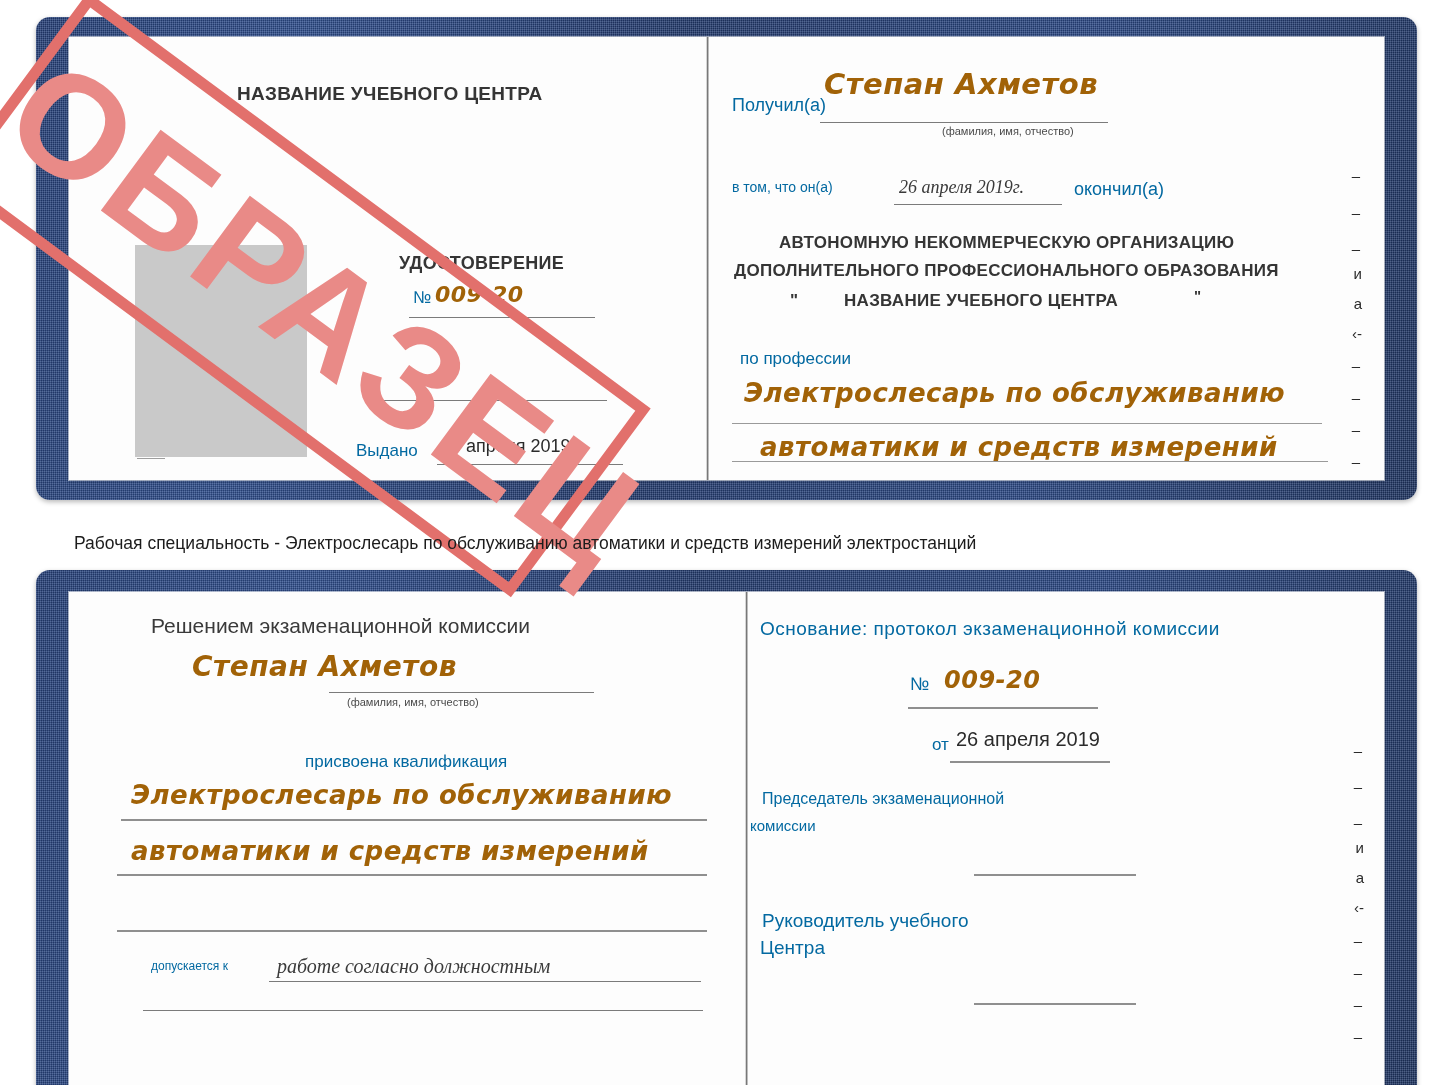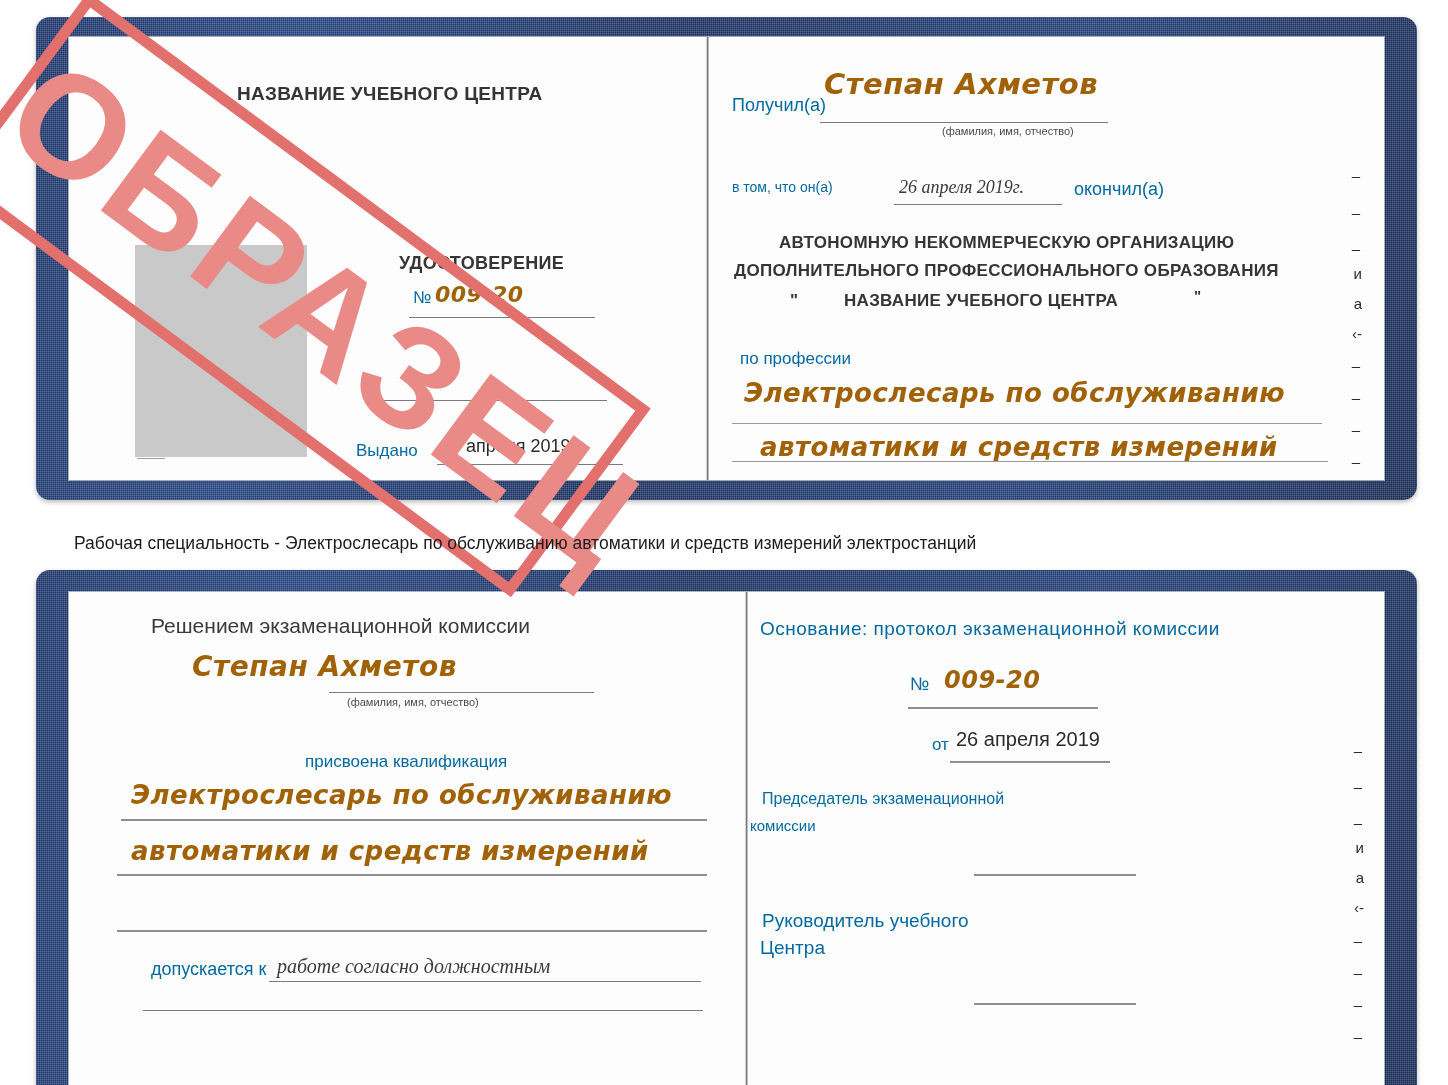--- a/index.html
+++ b/index.html
@@ -184,21 +184,21 @@
         <div class="t" style="left:236px;top:160px;font-size:17px;">присвоена квалификация</div>
 
         <div class="t hand" style="left:62px;top:188px;font-size:26px;">Электрослесарь по обслуживанию</div>
         <div class="rule thick" style="left:52px;top:227px;width:586px;"></div>
 
         <div class="t hand" style="left:62px;top:244px;font-size:26px;">автоматики и средств измерений</div>
         <div class="rule thick" style="left:48px;top:282px;width:590px;"></div>
 
         <div class="rule thick" style="left:48px;top:338px;width:590px;"></div>
 
-        <div class="t" style="left:82px;top:367px;font-size:18px;">допускается к</div>
+        <div class="t" style="left:82px;top:367px;font-size:12px;">допускается к</div>
         <div class="t ital" style="left:208px;top:363px;font-size:20px;">работе согласно должностным</div>
         <div class="rule" style="left:200px;top:389px;width:432px;"></div>
         <div class="rule" style="left:74px;top:418px;width:560px;"></div>
 
       </div>
 
       <div class="spine" style="left:676px;"></div>
 
       <div class="page right" style="width:636px;">
         <div class="t" style="left:12px;top:26px;font-size:19px;letter-spacing:.5px;">Основание: протокол экзаменационной комиссии</div>

